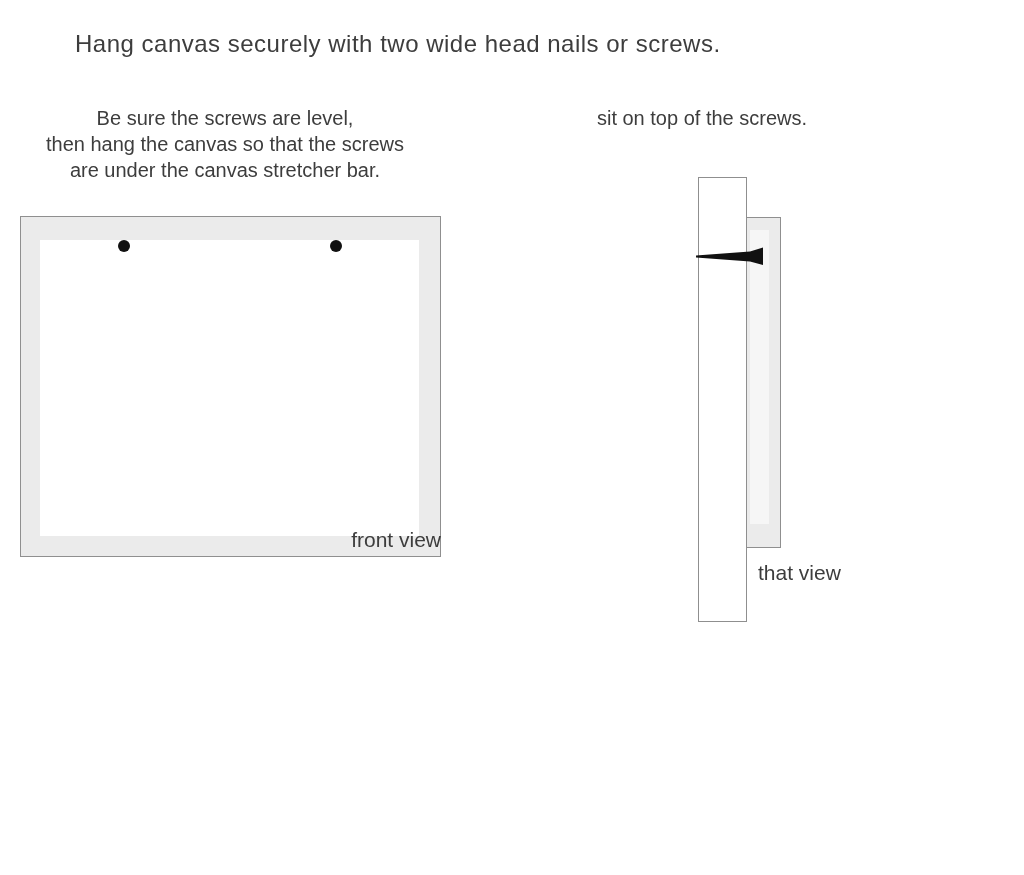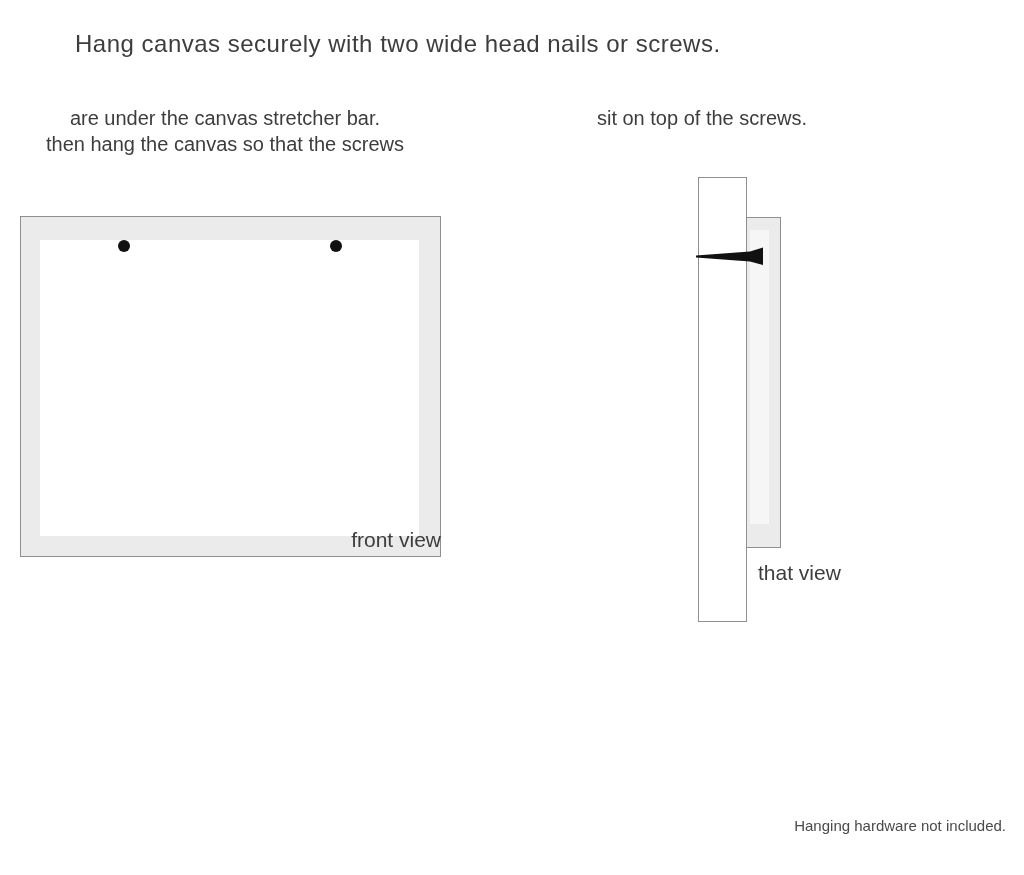--- a/index.html
+++ b/index.html
@@ -84,22 +84,23 @@
     color:var(--footer-text);font-weight:300;
   }
   .footer-note span{display:block;}
 </style>
 </head>
 <body>
 
 <h1 class="page-title">Hang canvas securely with two wide head nails or screws.</h1>
 
 <div class="instruction instr-front">
+  <span>Be sure the screws are level,</span>
+  <span>then hang the canvas so that the screws</span>
   <span>are under the canvas stretcher bar.</span>
-  <span>then hang the canvas so that the screws</span>
 </div>
 
 <div class="instruction instr-side">
   <span>sit on top of the screws.</span>
 </div>
 
 <div class="front-view">
   <div class="front-face"></div>
   <div class="screw-dot left"></div>
   <div class="screw-dot right"></div>
@@ -109,14 +110,13 @@
 <div class="side-bar"></div>
 <div class="side-canvas">
   <div class="side-canvas-inner"></div>
 </div>
 <svg class="nail" viewBox="0 0 80 30" xmlns="http://www.w3.org/2000/svg" aria-hidden="true">
   <polygon points="8,14.5 62,10.5 75,6.5 75,24 62,20.5 8,16.5" fill="#111111"></polygon>
 </svg>
 <div class="view-label side-view-label">that view</div>
 
 <div class="footer-note">
-  <span>Hanging hardware not included.</span>
 </div>
 
 </body></html>

